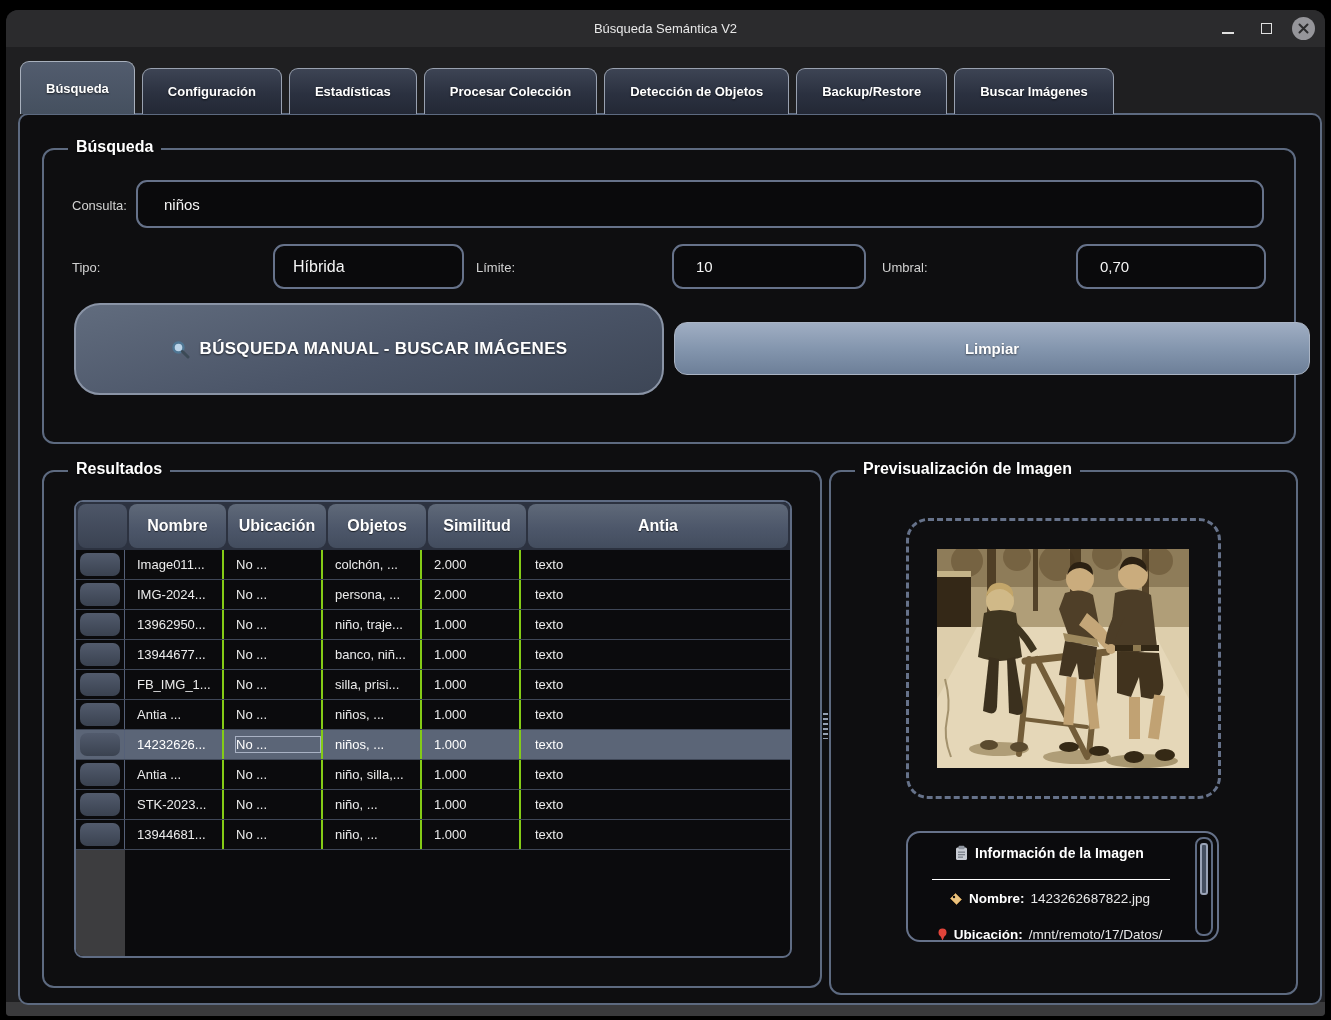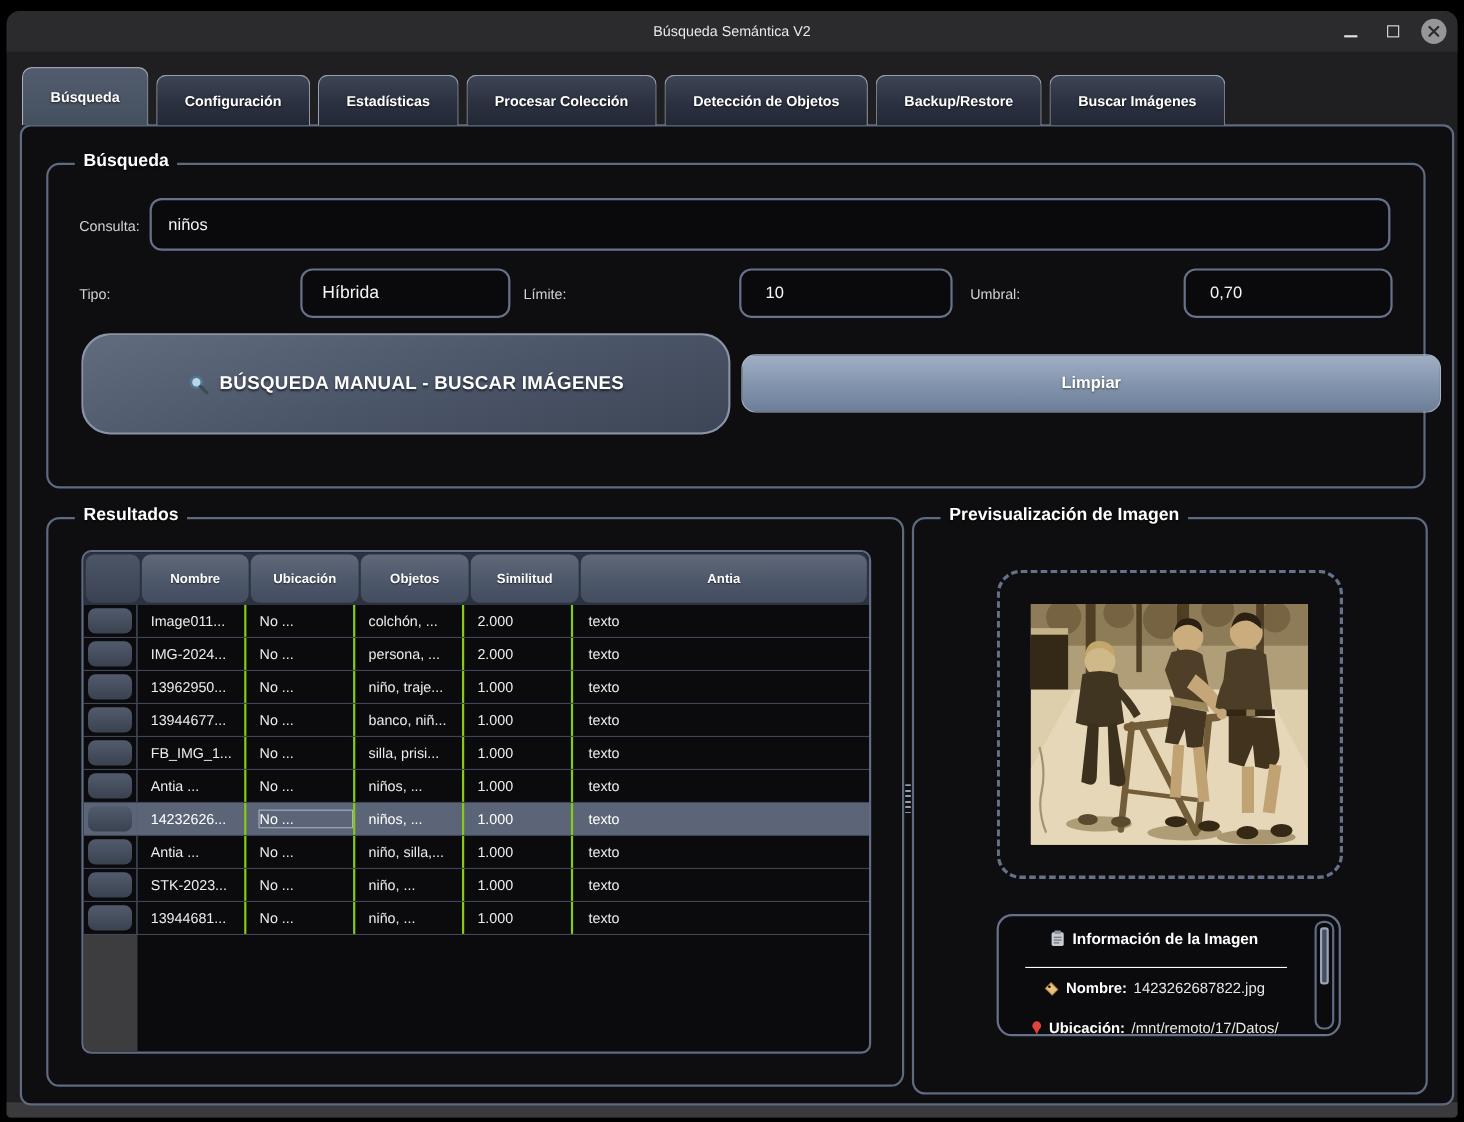--- a/index.html
+++ b/index.html
@@ -46,21 +46,21 @@
           display:flex; align-items:center; justify-content:center;}
   .clearbtn span{color:#fff; font-weight:bold; font-size:15px; text-shadow:0 1px 2px rgba(0,0,0,.55);}
 
   
   .f-results{left:36px; top:460px; width:780px; height:518px;}
   .table{position:absolute; left:30px; top:28px; width:718px; height:458px; background:#0b0b0d;
          border:2px solid #5f6c84; border-radius:9px; overflow:hidden; display:flex; flex-direction:column;}
   .thead{display:flex; height:48px; background:#2c3240;}
   .corner{width:49px; margin:2px 1px 2px 2px; border-radius:8px; background:linear-gradient(180deg,#4d5668,#3a4252);}
   .th{margin:2px 1px; border-radius:8px; background:linear-gradient(180deg,#5f6979 0%,#4d576a 55%,#434d5e 100%);
-      display:flex; align-items:center; justify-content:center; color:#fff; font-weight:bold; font-size:12px; text-shadow:0 1px 1px rgba(0,0,0,.6);}
+      display:flex; align-items:center; justify-content:center; color:#fff; font-weight:bold; font-size:16px; text-shadow:0 1px 1px rgba(0,0,0,.6);}
   .w0{width:97px}.w1{width:98px}.w2{width:98px}.w3{width:98px}.w4{flex:1; margin-right:2px}
   .trow{display:flex; height:30px; border-bottom:1px solid #3f4757;}
   .rowhead{width:49px; border-right:1px solid #556078; display:flex; align-items:center; justify-content:center;}
   .rowbtn{width:40px; height:23px; border-radius:7px; background:linear-gradient(180deg,#525b6d,#3a4250);}
   .td{width:99px; border-right:2px solid #84cc16; display:flex; align-items:center; padding-left:12px; overflow:hidden;}
   .td span{font-size:13px; color:var(--txt); white-space:nowrap;}
   .td.c4{flex:1; border-right:none; padding-left:14px;align-items:center;}
   .trow.selected{background:var(--sel);}
   .trow.selected .td span{color:#fff;}
   .cellfocus{display:inline-block; min-width:84px; outline:1px solid #a9b2c4;}
@@ -135,21 +135,21 @@
         <div class="tab">
           <span>Buscar Imágenes</span>
         </div>
       </div>
 
     <div class="mainpanel"></div>
 
     <div class="frame f-search">
       <span class="legend">Búsqueda</span>
       <span class="flabel" style="left:28px; top:48px;">Consulta:</span>
-      <input class="entry" style="left: 92px; top: 30px; width: 1128px; height: 48px; padding-left: 15px;" value="niños">
+      <input class="entry" style="left: 92px; top: 30px; width: 1128px; height: 48px; padding-left: 26px;" value="niños">
       <span class="flabel" style="left:28px; top:110px;">Tipo:</span>
       <div class="entry combo" style="left:229px; top:94px; width:191px; height:45px; padding-left:18px; font-size:16px;">
           <span>Híbrida</span>
         </div>
       <span class="flabel" style="left:432px; top:110px;">Límite:</span>
       <input class="entry" style="left: 628px; top: 94px; width: 194px; height: 45px; padding-left: 22px;" value="10">
       <span class="flabel" style="left:838px; top:110px;">Umbral:</span>
       <input class="entry" style="left: 1032px; top: 94px; width: 190px; height: 45px; padding-left: 22px;" value="0,70">
 
       <div class="bigbtn">

